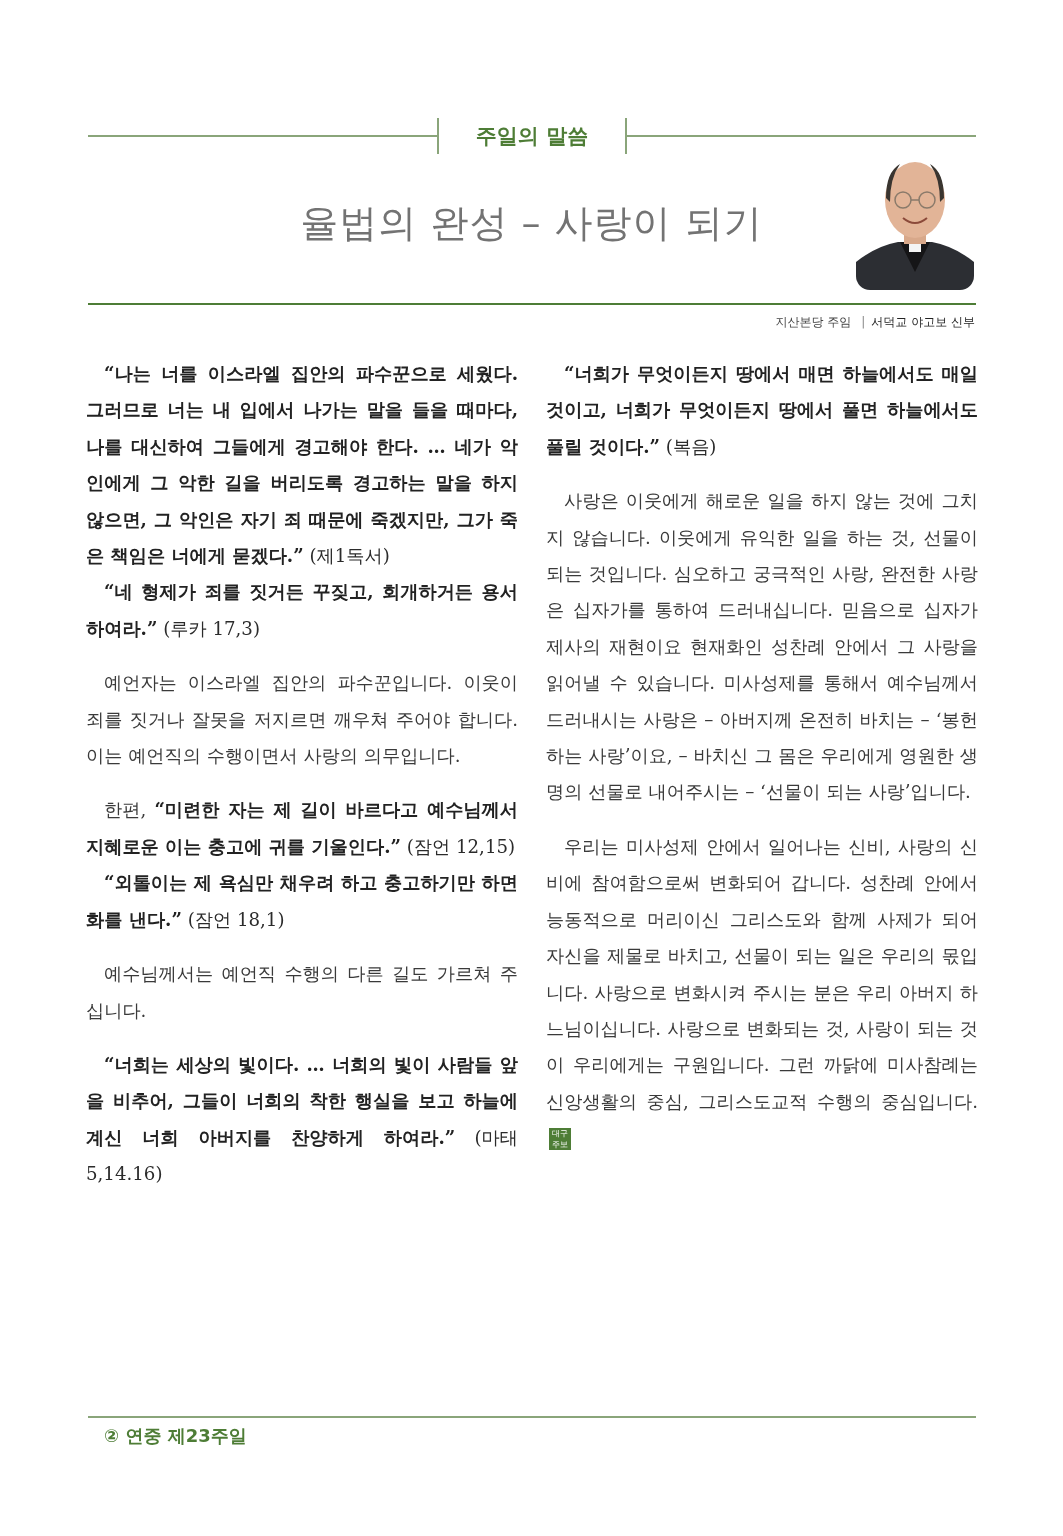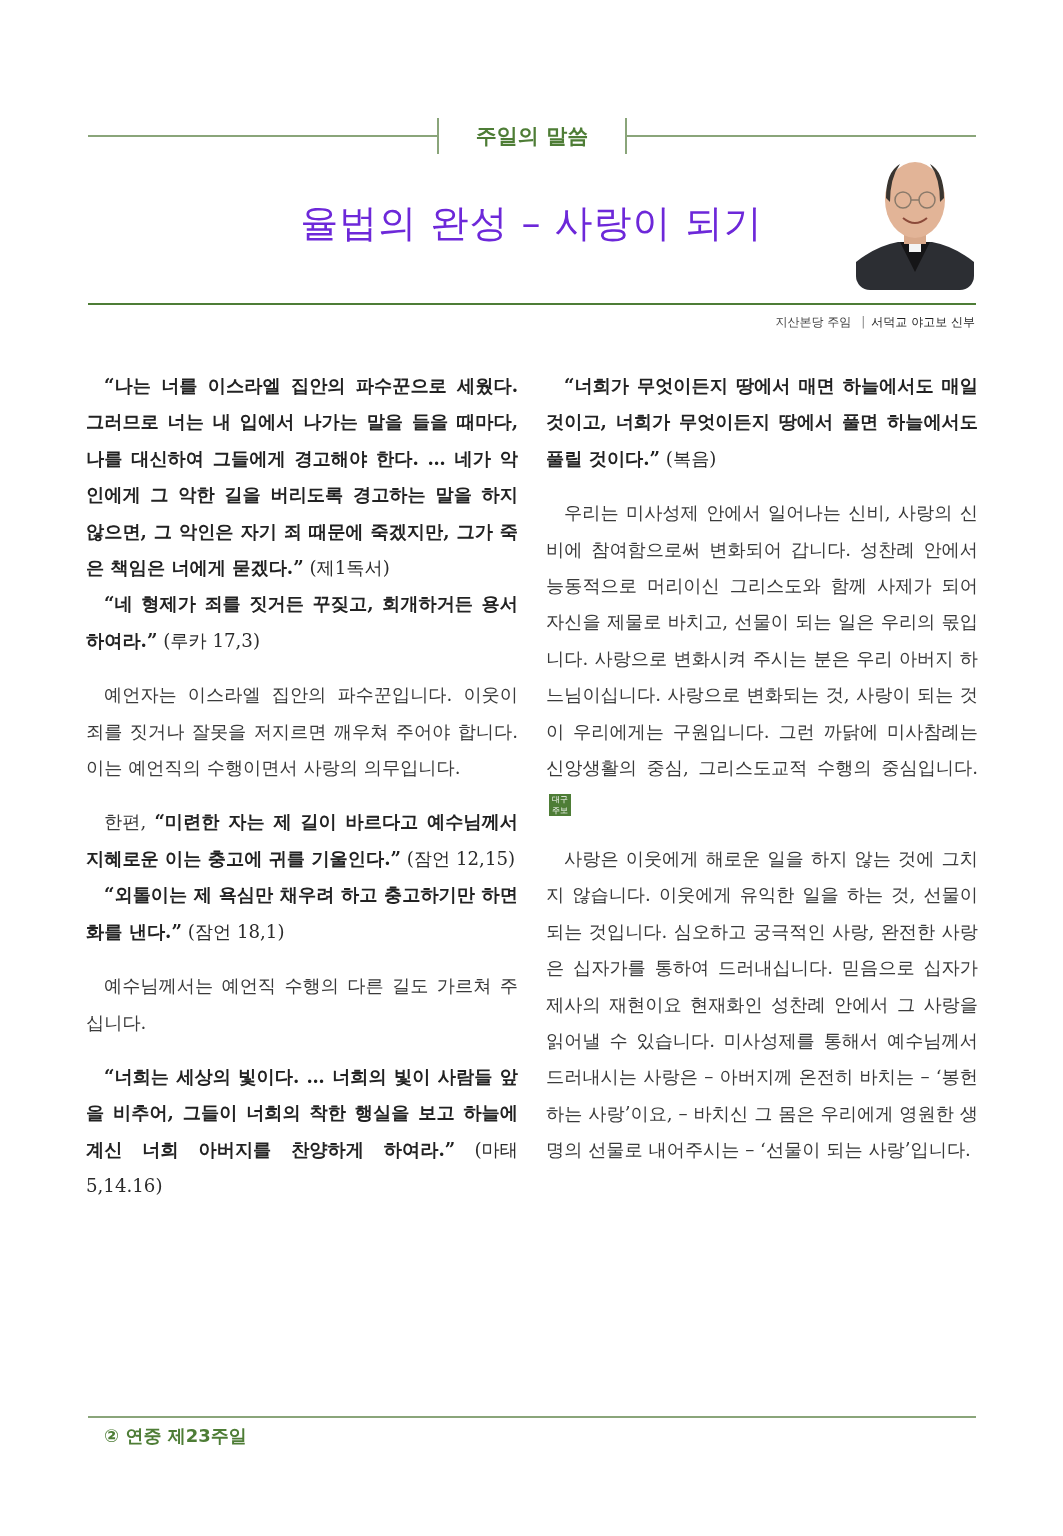--- a/index.html
+++ b/index.html
@@ -9,33 +9,33 @@
   
   .section-header { position: absolute; top: 118px; left: 88px; width: 888px; height: 36px; }
   .section-header .line-left { position: absolute; left: 0; top: 17px; width: 350px; height: 2px; background: #8aa57a; }
   .section-header .line-right { position: absolute; right: 0; top: 17px; width: 350px; height: 2px; background: #8aa57a; }
   .section-header .tick-left { position: absolute; left: 349px; top: 0; width: 2px; height: 36px; background: #8aa57a; }
   .section-header .tick-right { position: absolute; left: 537px; top: 0; width: 2px; height: 36px; background: #8aa57a; }
   .section-header .label { position: absolute; left: 351px; width: 186px; top: 4px; text-align: center;
     font-family: "DejaVu Sans", sans-serif; font-size: 21px; font-weight: bold; color: #4e7d36; letter-spacing: 0px; }
 
   .title { position: absolute; top: 198px; left: 0; width: 1063px; text-align: center;
-    font-family: "DejaVu Sans", sans-serif; font-size: 38px; color: #6d28d9; letter-spacing: 1px; }
+    font-family: "DejaVu Sans", sans-serif; font-size: 38px; color: #737373; letter-spacing: 1px; }
 
   .photo { position: absolute; left: 856px; top: 150px; width: 118px; height: 140px; border-radius: 14px; overflow: hidden;
            background: #fff; }
   .photo svg { display: block; }
 
   .rule-top { position: absolute; left: 88px; top: 303px; width: 888px; height: 2px; background: #4e7d36; }
 
   .byline { position: absolute; top: 314px; right: 88px; font-family: "DejaVu Sans", sans-serif; font-size: 12px; color: #444; white-space: nowrap; }
   .byline .sep { color: #888; margin: 0 6px 0 10px; }
   .byline .name { color: #222; }
 
-  .col { position: absolute; top: 368px; width: 432px; font-size: 18.2px; line-height: 36.4px; text-align: justify; }
+  .col { position: absolute; top: 356px; width: 432px; font-size: 18.2px; line-height: 36.4px; text-align: justify; }
   .col.left { left: 86px; }
   .col.right { left: 546px; }
   .col p { margin: 0; text-indent: 18px; }
   .col p.gap { margin-top: 18px; }
   .col .q { font-weight: bold; color: #222; }
   .col .ref { font-weight: normal; }
   .col .body { color: #3a3a3a; }
 
   .endmark { display: inline-block; width: 22px; height: 22px; background: #4e7d36; color: #fff; font-family: "DejaVu Sans", sans-serif;
              font-size: 8px; line-height: 11px; text-align: center; vertical-align: -3px; text-indent: 0; margin-left: 3px; }
@@ -91,19 +91,19 @@
   <p><span class="q">“네 형제가 죄를 짓거든 꾸짖고, 회개하거든 용서하여라.”</span><span class="ref"> (루카 17,3)</span></p>
   <p class="gap body"><span>예언자는 이스라엘 집안의 파수꾼입니다. 이웃이 죄를 짓거나 잘못을 저지르면 깨우쳐 주어야 합니다. 이는 예언직의 수행이면서 사랑의 의무입니다.</span></p>
   <p class="gap"><span class="body">한편, </span><span class="q">“미련한 자는 제 길이 바르다고 예수님께서 지혜로운 이는 충고에 귀를 기울인다.”</span><span class="ref"> (잠언 12,15)</span></p>
   <p><span class="q">“외톨이는 제 욕심만 채우려 하고 충고하기만 하면 화를 낸다.”</span><span class="ref"> (잠언 18,1)</span></p>
   <p class="gap body"><span>예수님께서는 예언직 수행의 다른 길도 가르쳐 주십니다.</span></p>
   <p class="gap"><span class="q">“너희는 세상의 빛이다. … 너희의 빛이 사람들 앞을 비추어, 그들이 너희의 착한 행실을 보고 하늘에 계신 너희 아버지를 찬양하게 하여라.”</span><span class="ref"> (마태 5,14.16)</span></p>
 </div>
 
 <div class="col right">
   <p><span class="q">“너희가 무엇이든지 땅에서 매면 하늘에서도 매일 것이고, 너희가 무엇이든지 땅에서 풀면 하늘에서도 풀릴 것이다.”</span><span class="ref"> (복음)</span></p>
+  <p class="gap body"><span>사랑은 이웃에게 해로운 일을 하지 않는 것에 그치지 않습니다. 이웃에게 유익한 일을 하는 것, 선물이 되는 것입니다. 심오하고 궁극적인 사랑, 완전한 사랑은 십자가를 통하여 드러내십니다. 믿음으로 십자가 제사의 재현이요 현재화인 성찬례 안에서 그 사랑을 읽어낼 수 있습니다. 미사성제를 통해서 예수님께서 드러내시는 사랑은 – 아버지께 온전히 바치는 – ‘봉헌하는 사랑’이요, – 바치신 그 몸은 우리에게 영원한 생명의 선물로 내어주시는 – ‘선물이 되는 사랑’입니다.</span></p>
   <p class="gap body"><span>우리는 미사성제 안에서 일어나는 신비, 사랑의 신비에 참여함으로써 변화되어 갑니다. 성찬례 안에서 능동적으로 머리이신 그리스도와 함께 사제가 되어 자신을 제물로 바치고, 선물이 되는 일은 우리의 몫입니다. 사랑으로 변화시켜 주시는 분은 우리 아버지 하느님이십니다. 사랑으로 변화되는 것, 사랑이 되는 것이 우리에게는 구원입니다. 그런 까닭에 미사참례는 신앙생활의 중심, 그리스도교적 수행의 중심입니다.</span><span class="endmark" style="white-space:pre;">대구
 주보</span></p>
-  <p class="gap body"><span>사랑은 이웃에게 해로운 일을 하지 않는 것에 그치지 않습니다. 이웃에게 유익한 일을 하는 것, 선물이 되는 것입니다. 심오하고 궁극적인 사랑, 완전한 사랑은 십자가를 통하여 드러내십니다. 믿음으로 십자가 제사의 재현이요 현재화인 성찬례 안에서 그 사랑을 읽어낼 수 있습니다. 미사성제를 통해서 예수님께서 드러내시는 사랑은 – 아버지께 온전히 바치는 – ‘봉헌하는 사랑’이요, – 바치신 그 몸은 우리에게 영원한 생명의 선물로 내어주시는 – ‘선물이 되는 사랑’입니다.</span></p>
 </div>
 
 <div class="rule-bottom"></div>
 <div class="footer">② 연중 제23주일</div>
 
 </body></html>

